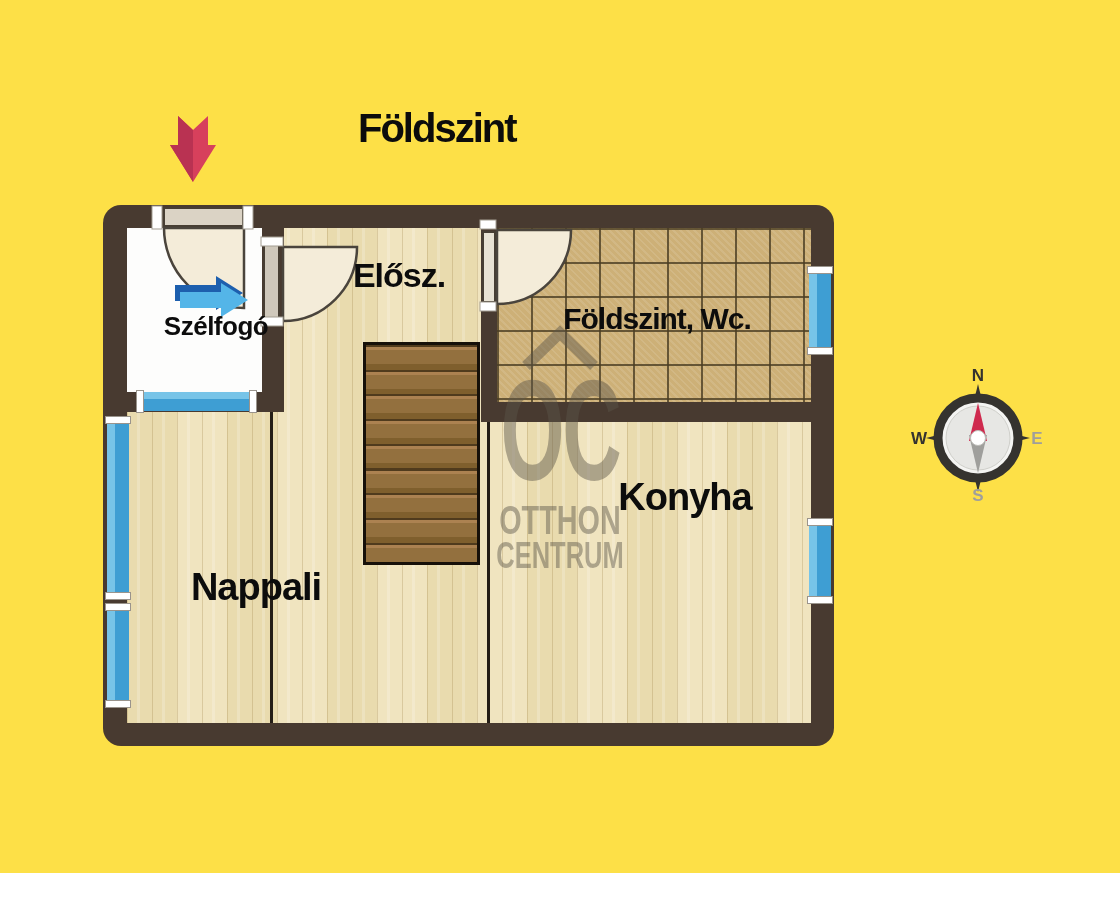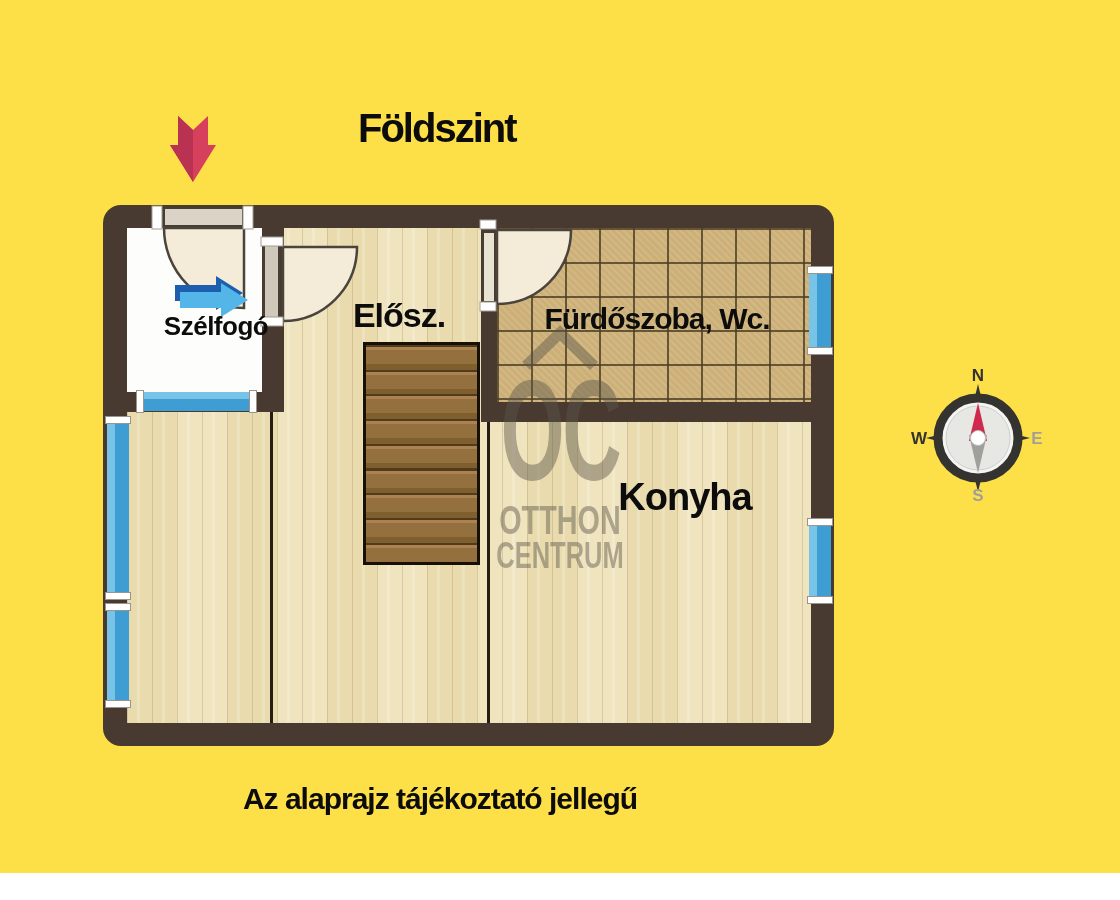--- a/index.html
+++ b/index.html
@@ -133,18 +133,18 @@
       <polygon points="978,473 969,435 987,435" fill="#9f9f9c"></polygon>
       <circle cx="978" cy="438" r="7.5" fill="#ffffff" stroke="#bdbdb8" stroke-width="1"></circle>
       <text x="978" y="381" text-anchor="middle" font-family="Liberation Sans, sans-serif" font-size="17" font-weight="bold" fill="#35332f">N</text>
       <text x="1037" y="444" text-anchor="middle" font-family="Liberation Sans, sans-serif" font-size="17" font-weight="bold" fill="#a09f9b">E</text>
       <text x="978" y="501" text-anchor="middle" font-family="Liberation Sans, sans-serif" font-size="17" font-weight="bold" fill="#a09f9b">S</text>
       <text x="919" y="444" text-anchor="middle" font-family="Liberation Sans, sans-serif" font-size="17" font-weight="bold" fill="#35332f">W</text>
     </g>
   </svg>
 
   <div class="room-label" style="left:183px;top:326px;font-size:26px;letter-spacing:-0.5px;margin-left:33px;">Szélfogó</div>
-  <div class="room-label" style="left:399px;top:275px;font-size:34px;margin-top:40px;">Elősz.</div>
-  <div class="room-label" style="left:657px;top:319px;font-size:30px;">Fürdőszoba, Wc.</div>
+  <div class="room-label" style="left:399px;top:275px;font-size:34px;">Elősz.</div>
+  <div class="room-label" style="left:657px;top:319px;font-size:30px;">Földszint, Wc.</div>
   <div class="room-label" style="left:671px;top:497px;font-size:38px;padding-left:28px;">Konyha</div>
+  <div class="room-label" style="left:256px;top:587px;font-size:38px;">Nappali</div>
 
-  <div id="disclaimer">Az alaprajz tájékoztató jellegű</div>
 </div>
 
 </body></html>

